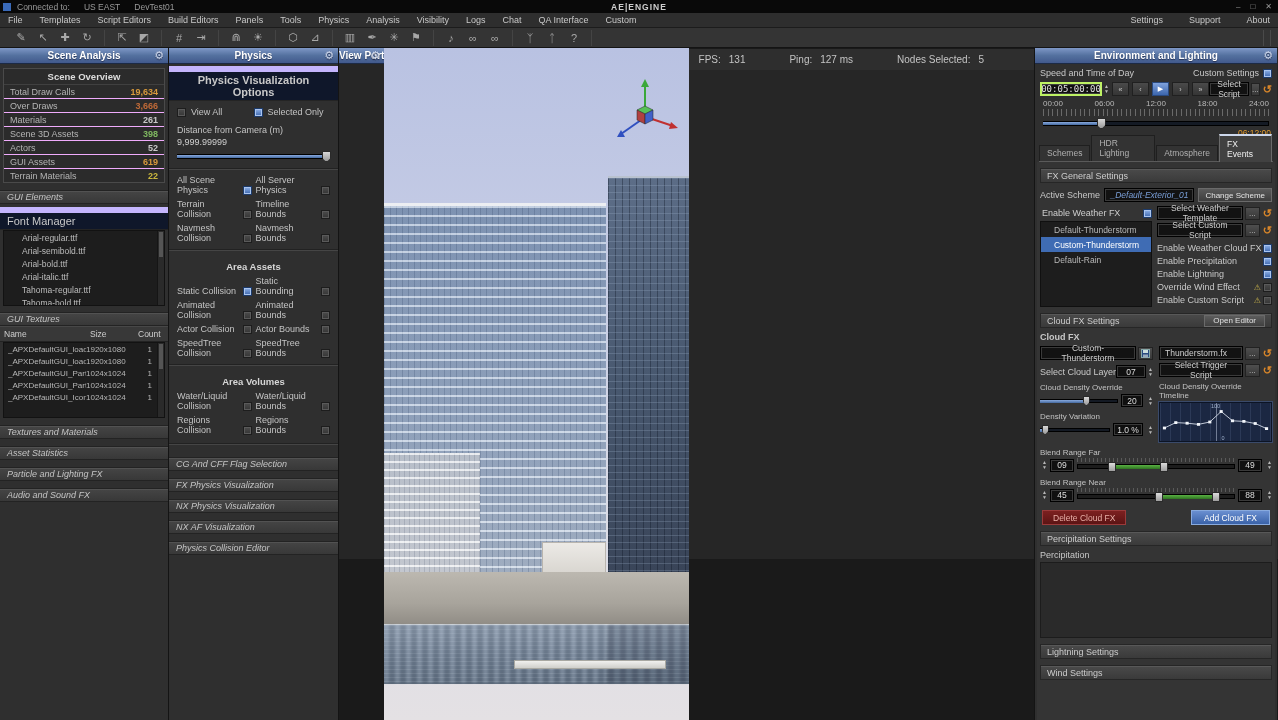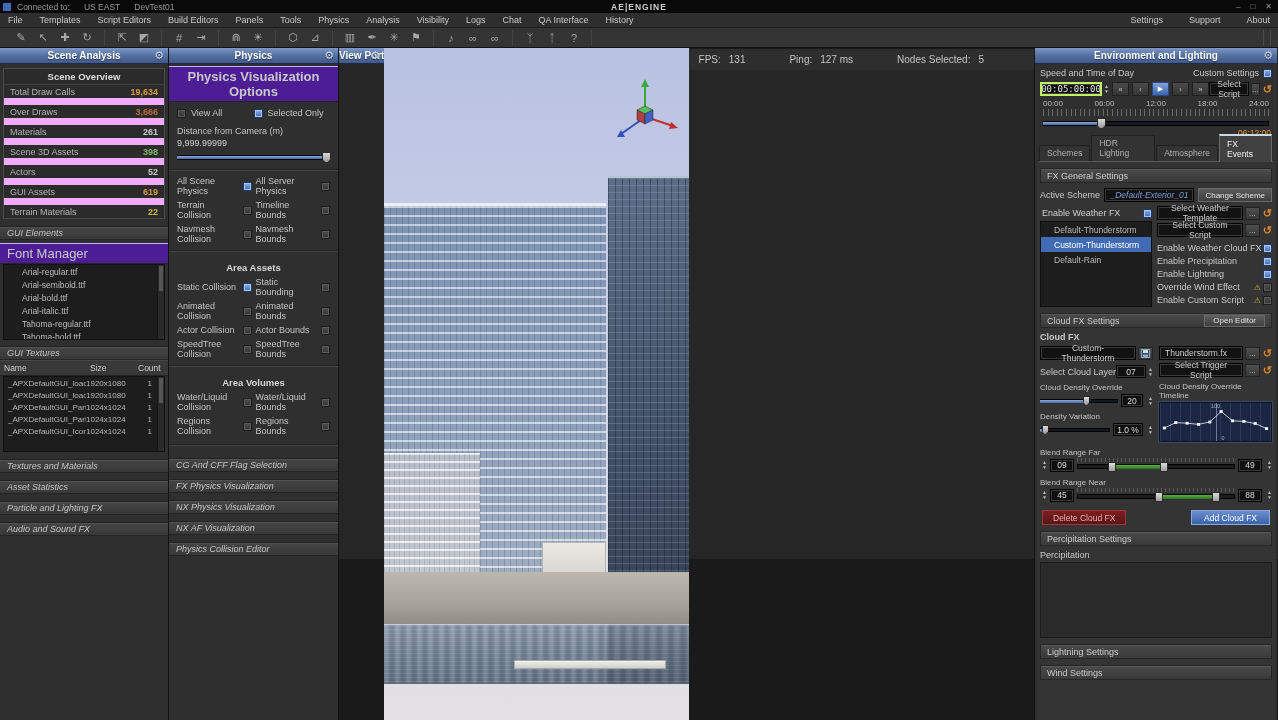--- a/index.html
+++ b/index.html
@@ -34,26 +34,26 @@
   .panel.left1 { width:169px; }
   .panel.left2 { width:170px; }
   .panel.right { width:243px; border-right:none; border-left:1px solid #141414; }
   .center-col { width:695px; display:flex; flex-direction:row; }
 
   .panel-header { height:16px; background:linear-gradient(180deg,#7e97c6 0%,#54719f 50%,#41598c 100%);
     border-bottom:1px solid #1c2a45; color:#fff; font-weight:bold; font-size:10px; display:flex; align-items:center; justify-content:center; position:relative; text-shadow:0 1px 1px rgba(0,0,20,.5); }
   .panel-header .gear { position:absolute; right:4px; top:1px; color:#c9d4ea; font-size:11px; font-weight:normal; cursor:default; }
 
   .section-bar { height:14px; background:linear-gradient(180deg,#454545,#383838); border:1px solid #232323; border-left:none; border-right:none; box-shadow:inset 0 1px 0 #525252; color:#c4c4c4; font-size:9px; display:flex; align-items:center; padding:0 7px; margin-top:7px; cursor:default;font-style:italic; }
-  .subhead { background:#4c1d95; border-top:1px solid #c4b5fd; border-bottom:1px solid #242424; color:#c8c8c8; padding:2px 7px; font-size:13px; }
+  .subhead { background:#0f172a; border-top:6px solid #c4b5fd; border-bottom:1px solid #242424; color:#c8c8c8; padding:2px 7px; font-size:11px; }
 
   
   .overview-box { margin:4px 3px 0 3px; border:1px solid #4a4a4a; background:#2b2b2b; }
   .overview-title { text-align:center; font-weight:bold; color:#ddd; font-size:9.5px; padding:2px 0; border-bottom:1px solid #404040; }
-  .kv-row { display:flex; justify-content:space-between; padding:1.5px 6px; border-bottom:7px solid #f0abfc; font-size:9px; }
+  .kv-row { display:flex; justify-content:space-between; padding:1.5px 6px; border-bottom:1px solid #f0abfc; font-size:9px; }
   .kv-row:last-child { border-bottom:none; }
   .kv-label { color:#b4b4b4; }
   .kv-value { font-weight:bold; }
 
   .listbox { background:#1d1d1d; border:1px solid #121212; margin:0 3px; position:relative; overflow:hidden; }
   .font-list { height:76px; }
   .font-item { padding:1.5px 0 1.5px 18px; color:#bdbdbd; font-size:8.5px; }
   .vscroll { position:absolute; right:0; top:0; bottom:0; width:7px; background:#2a2a2a; border-left:1px solid #151515; }
   .vscroll .thumb { position:absolute; top:1px; left:1px; right:1px; height:34%; background:#555; }
 
@@ -72,21 +72,21 @@
   .chk-inline { display:flex; align-items:center; margin:6px 8px 2px 8px; }
   .chk-inline .cell { display:flex; align-items:center; gap:5px; width:50%; color:#c4c4c4; }
   .dist-label { margin:6px 8px 1px 8px; color:#c4c4c4; }
   .dist-value { margin:1px 8px 3px 8px; color:#d0d0d0; }
   .slider { position:relative; height:12px; margin:0 8px; }
   .slider .track { position:absolute; left:0; right:0; top:4px; height:5px; background:#141a24; border:1px solid #000; }
   .slider .fill { position:absolute; left:0; top:5px; height:3px; background:linear-gradient(180deg,#89aade,#44699f); }
   .slider .handle { position:absolute; top:1px; width:9px; height:11px; background:linear-gradient(180deg,#d8d8d8,#9a9a9a); border:1px solid #2a2a2a; clip-path:polygon(0 0,100% 0,100% 62%,50% 100%,0 62%); margin-left:-5px; }
   .hr { height:1px; background:#222; box-shadow:0 1px 0 #454545; margin:6px 0; }
   .grid2 { display:grid; grid-template-columns:1fr 1fr; row-gap:4px; column-gap:4px; padding:0 8px; }
-  .grid2 .cell { display:flex; align-items:center; justify-content:space-between; color:#c4c4c4; }
+  .grid2 .cell { display:flex; align-items:flex-end; justify-content:space-between; color:#c4c4c4; }
   .grid2 .cell .lbl { padding-right:4px; }
   .center-title { text-align:center; font-weight:bold; color:#d6d6d6; font-size:9.5px; margin:5px 0 4px 0; }
 
   
   .vp-scene { position:relative; flex:1; overflow:hidden; background:linear-gradient(180deg,#b9c2e2 0%,#c9cfe6 40%,#dcdde6 72%,#e4e1e4 100%); }
   .bldg { position:absolute; }
   .b-left { left:0; top:155px; width:222px; height:370px; border-top:3px solid #eceef2;
     background:
       repeating-linear-gradient(180deg, rgba(235,242,250,.55) 0 2px, rgba(70,95,130,.28) 2px 9px),
       repeating-linear-gradient(90deg, rgba(30,50,85,.22) 0 1px, transparent 1px 6px),
@@ -232,21 +232,21 @@
         <span class="menu-item">Script Editors</span>
         <span class="menu-item">Build Editors</span>
         <span class="menu-item">Panels</span>
         <span class="menu-item">Tools</span>
         <span class="menu-item">Physics</span>
         <span class="menu-item">Analysis</span>
         <span class="menu-item">Visibility</span>
         <span class="menu-item">Logs</span>
         <span class="menu-item">Chat</span>
         <span class="menu-item">QA Interface</span>
-        <span class="menu-item">History</span>
+        <span class="menu-item">Custom</span>
       </span>
     <span class="spacer"></span>
     <span id="menu-right" style="display:flex">
         <span class="menu-item right">Settings</span>
         <span class="menu-item right">Support</span>
         <span class="menu-item right">About</span>
       </span>
   </div>
 
   <div class="toolbar">

